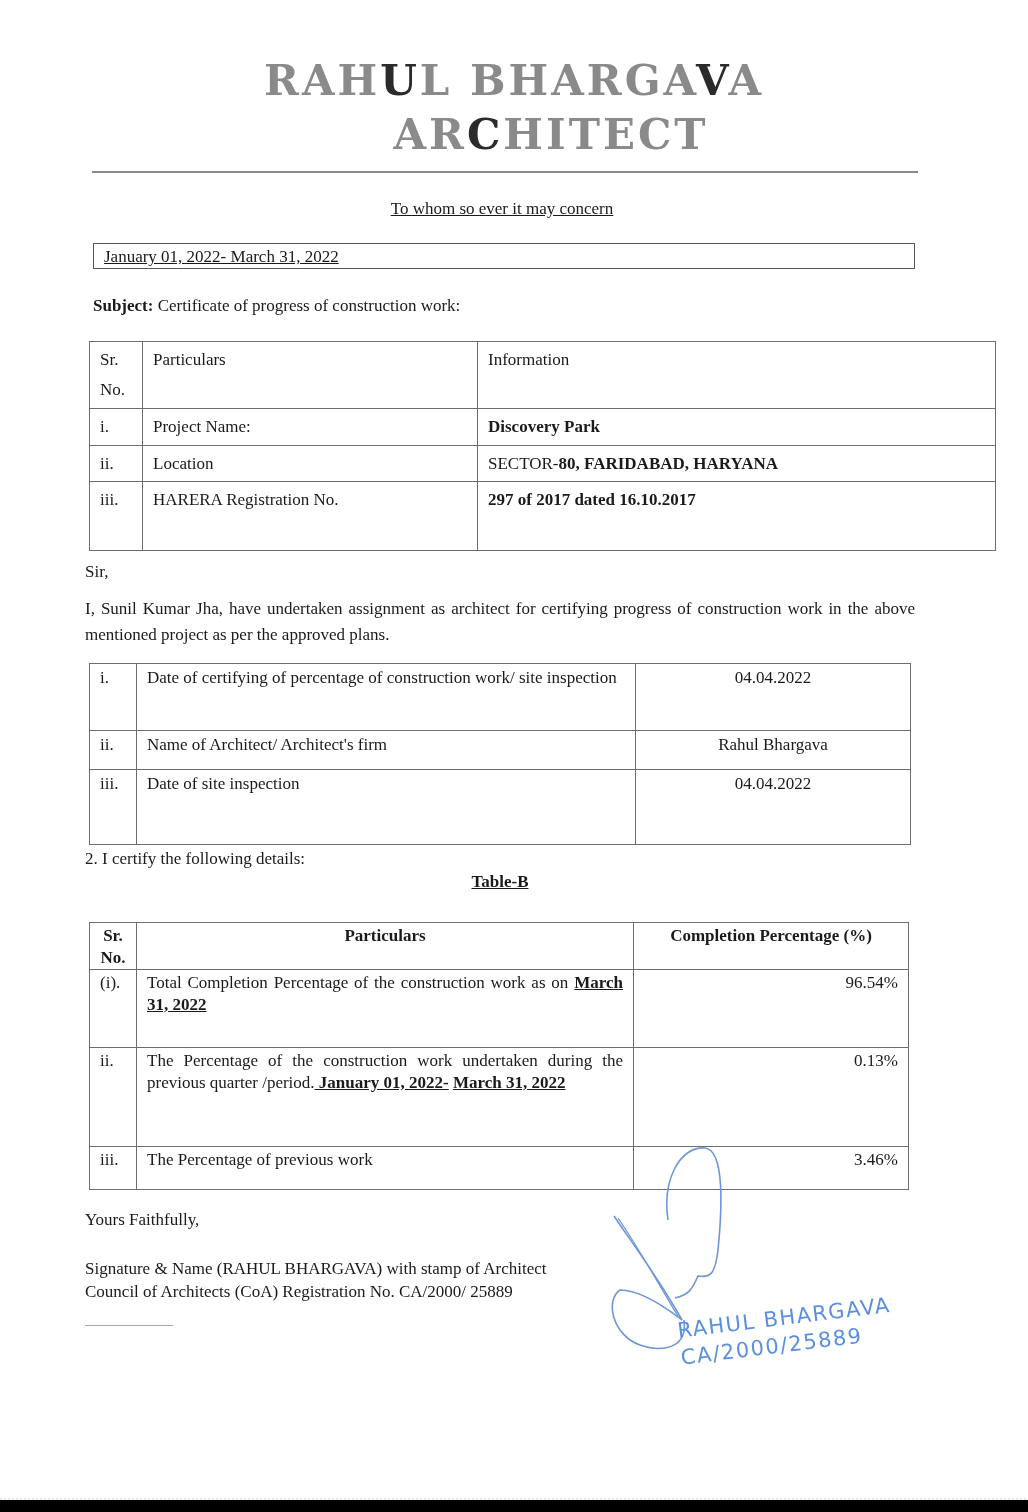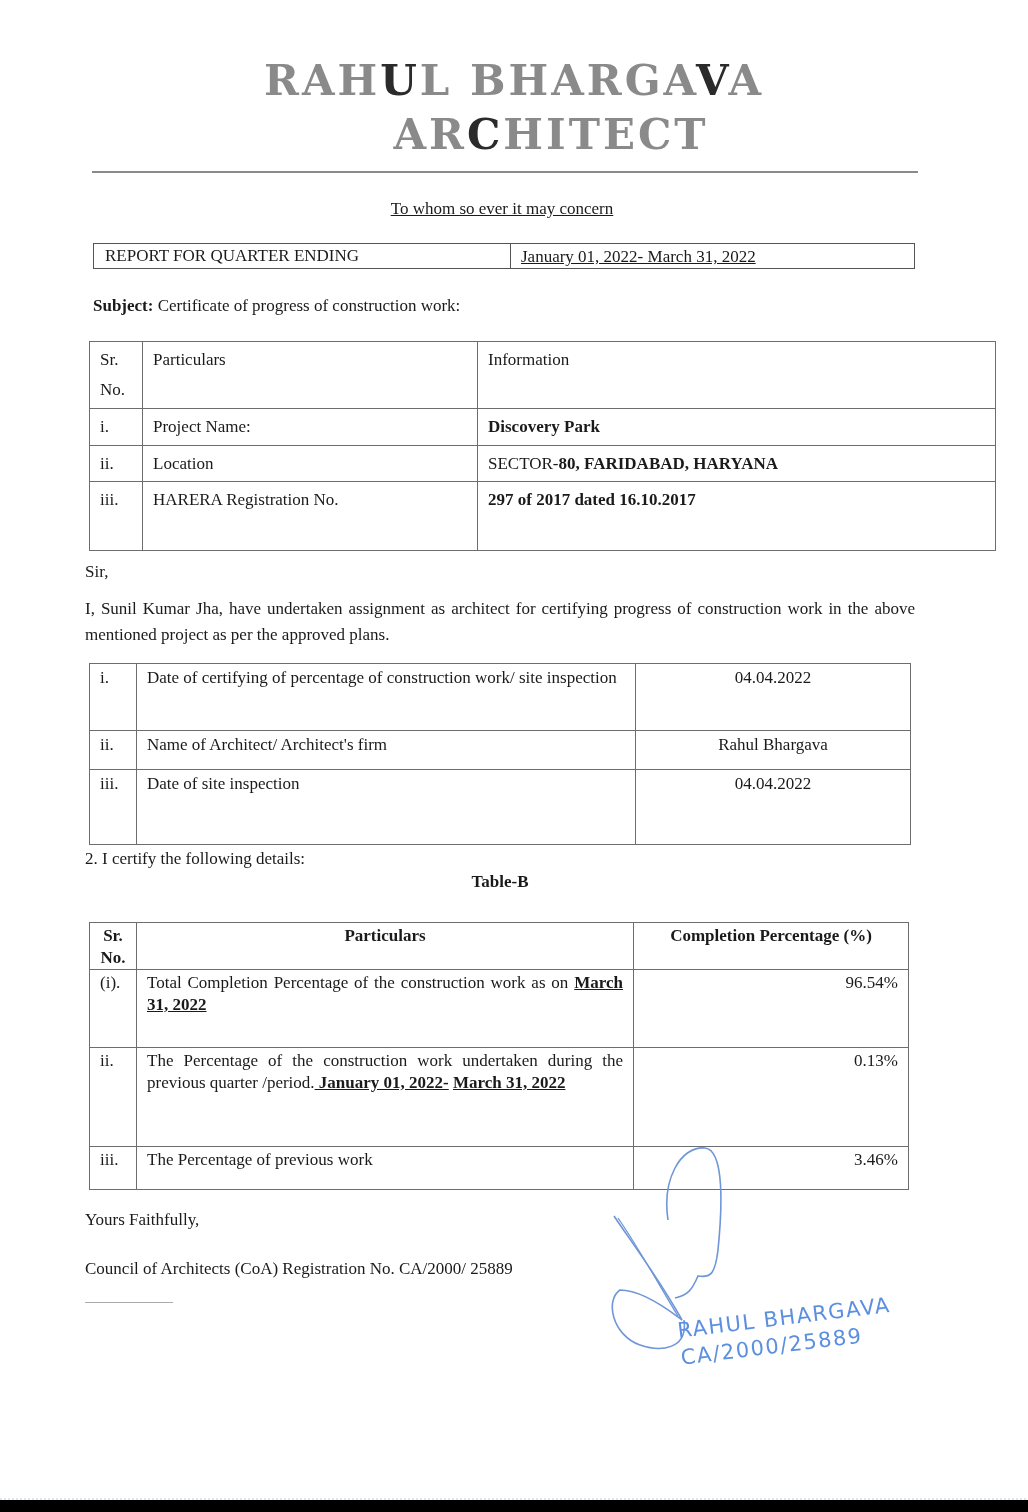--- a/index.html
+++ b/index.html
@@ -43,21 +43,21 @@
   .para { position: absolute; left: 85px; top: 596px; width: 830px; font-size: 17px; line-height: 26px; text-align: justify; }
 
   
   .t2 { left: 89px; top: 663px; width: 822px; }
   .t2 td { padding: 3px 10px 0 10px; line-height: 22px; }
   .t2 .c1 { width: 26px; }
   .t2 .c2 { width: 478px; }
   .t2 .c3 { text-align: center; }
 
   .certify { position: absolute; left: 85px; top: 849px; font-size: 17px; }
-  .tableb { position: absolute; left: 0; width: 1000px; top: 872px; text-align: center; font-size: 17px; font-weight: bold; }
+  .tableb { position: absolute; left: 0; width: 1000px; top: 872px; text-align: center; font-size: 17px; font-weight: bold; text-decoration: underline; }
 
   
   .t3 { left: 89px; top: 922px; width: 820px; }
   .t3 td { padding: 2px 10px 0 10px; line-height: 22px; }
   .t3 .c1 { width: 26px; }
   .t3 .c2 { width: 476px; text-align: justify; }
   .t3 .c3 { text-align: right; }
   .t3 .hdr { font-weight: bold; text-align: center; }
   .ul-bold { font-weight: bold; text-decoration: underline; }
 
@@ -75,21 +75,20 @@
 </head>
 <body>
 
 <div class="lh-line1"><span>RAH</span><span class="lh-dark">U</span><span>L BHARGA</span><span class="lh-dark">V</span><span>A</span></div>
 <div class="lh-line2"><span>AR</span><span class="lh-dark">C</span><span>HITECT</span></div>
 <div class="lh-rule"></div>
 
 <div class="concern">To whom so ever it may concern</div>
 
 <div class="quarter">
-  <div class="q-label">REPORT FOR QUARTER ENDING</div>
   <div class="q-value">January 01, 2022- March  31, 2022</div>
 </div>
 
 <div class="subject"><b>Subject:</b><span> Certificate of progress of construction work:</span></div>
 
 <table class="t1">
   <tbody>
       <tr style="height:67px;">
     <td class="c1"><span>Sr.</span><br><span>No.</span></td>
     <td class="c2">Particulars</td>
@@ -159,20 +158,21 @@
   <tr style="height:43px;">
     <td class="c1">iii.</td>
     <td class="c2">The Percentage of previous work</td>
     <td class="c3">3.46%</td>
   </tr>
 </tbody>
   </table>
 
 <div class="yours">Yours Faithfully,</div>
 <div class="sig-lines">
+  <div>Signature &amp; Name (RAHUL BHARGAVA) with stamp of Architect</div>
   <div>Council of Architects (CoA) Registration No. CA/2000/ 25889</div>
   <div><span class="valid-rule"></span></div>
 </div>
 
 <svg class="signature" viewBox="0 0 300 260">
   <path d="M68 80 C 62 40, 80 6, 105 8 C 125 10, 122 70, 118 110 C 115 135, 110 138, 98 136 C 92 150, 88 155, 75 158" fill="none" stroke="#6e96d8" stroke-width="1.6"></path>
   <path d="M14 76 C 30 100, 60 140, 82 180 C 75 175, 45 150, 20 150 C 5 160, 12 195, 40 205 C 60 212, 88 210, 84 180" fill="none" stroke="#6e96d8" stroke-width="1.6"></path>
   <path d="M18 78 C 40 110, 62 150, 78 176" fill="none" stroke="#6e96d8" stroke-width="1.3"></path>
 </svg>
 

